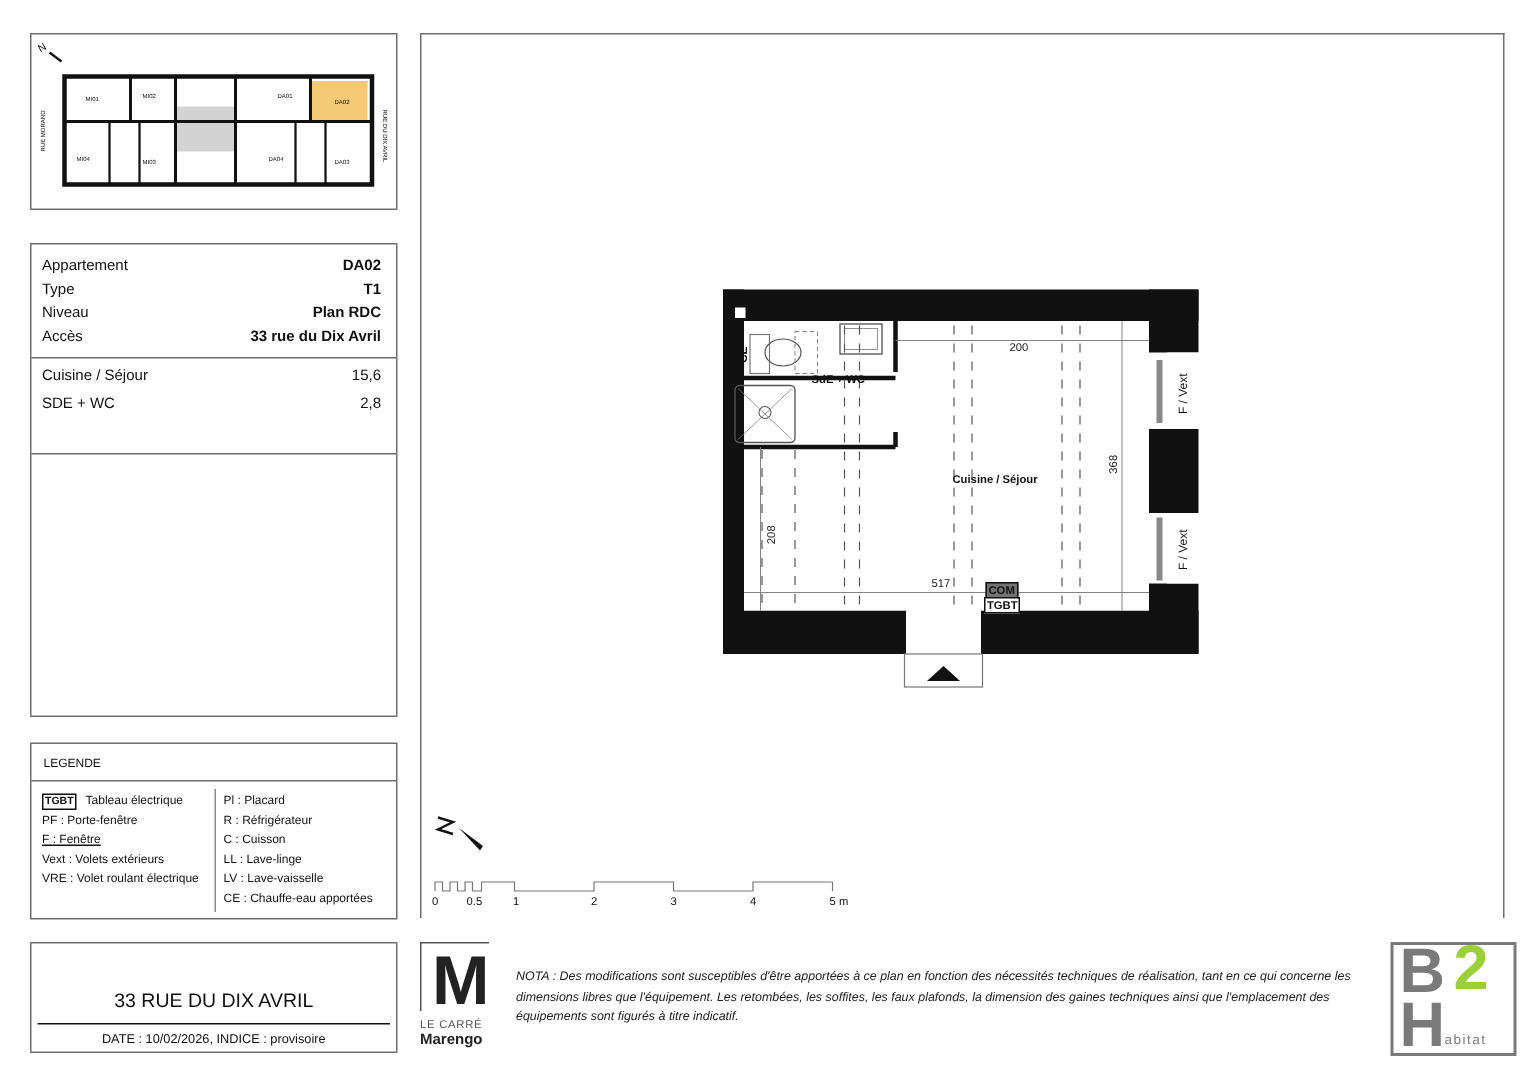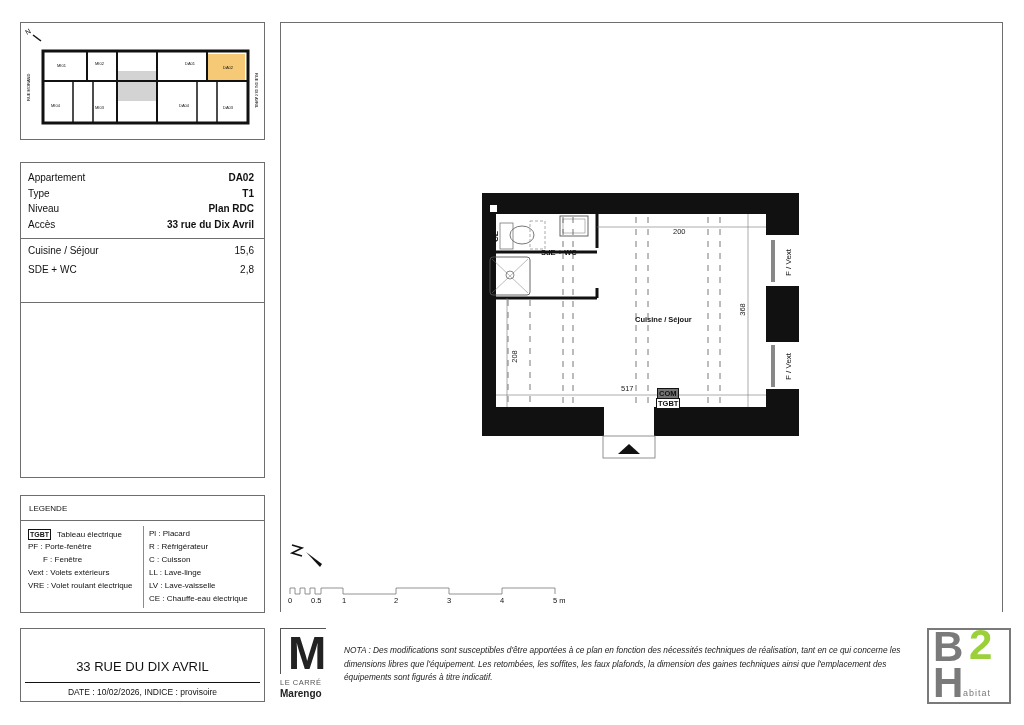--- a/index.html
+++ b/index.html
@@ -132,30 +132,30 @@
 </div>
 
 <div id="legend" class="box">
   <div class="title">LEGENDE</div>
   <div class="hsep"></div>
   <div class="vsep"></div>
   <div class="leg-item" style="left:7px;top:33px;">
     <span class="tgbt-badge">TGBT</span><span>Tableau électrique</span>
   </div>
   <div class="leg-item" style="left:7px;top:46px;">PF : Porte-fenêtre</div>
-  <div class="leg-item" style="left:22px;top:59px;">F : Fenêtre</div>
+  <div class="leg-item" style="left:7px;top:59px;text-decoration:underline;">F : Fenêtre</div>
   <div class="leg-item" style="left:7px;top:72px;">Vext : Volets extérieurs</div>
   <div class="leg-item" style="left:7px;top:85px;">VRE : Volet roulant électrique</div>
 
   <div class="leg-item" style="left:128px;top:33px;">Pl : Placard</div>
   <div class="leg-item" style="left:128px;top:46px;">R : Réfrigérateur</div>
   <div class="leg-item" style="left:128px;top:59px;">C : Cuisson</div>
   <div class="leg-item" style="left:128px;top:72px;">LL : Lave-linge</div>
   <div class="leg-item" style="left:128px;top:85px;">LV : Lave-vaisselle</div>
-  <div class="leg-item" style="left:128px;top:98px;">CE : Chauffe-eau électrique</div>
+  <div class="leg-item" style="left:128px;top:98px;">CE : Chauffe-eau apportées</div>
 </div>
 
 <div id="titleblock" class="box">
   <div class="addr">33 RUE DU DIX AVRIL</div>
   <div class="line"></div>
   <div class="date">DATE : 10/02/2026, INDICE : provisoire</div>
 </div>
 
 <div id="marengo" class="abs">
   <div class="m-frame"></div>

